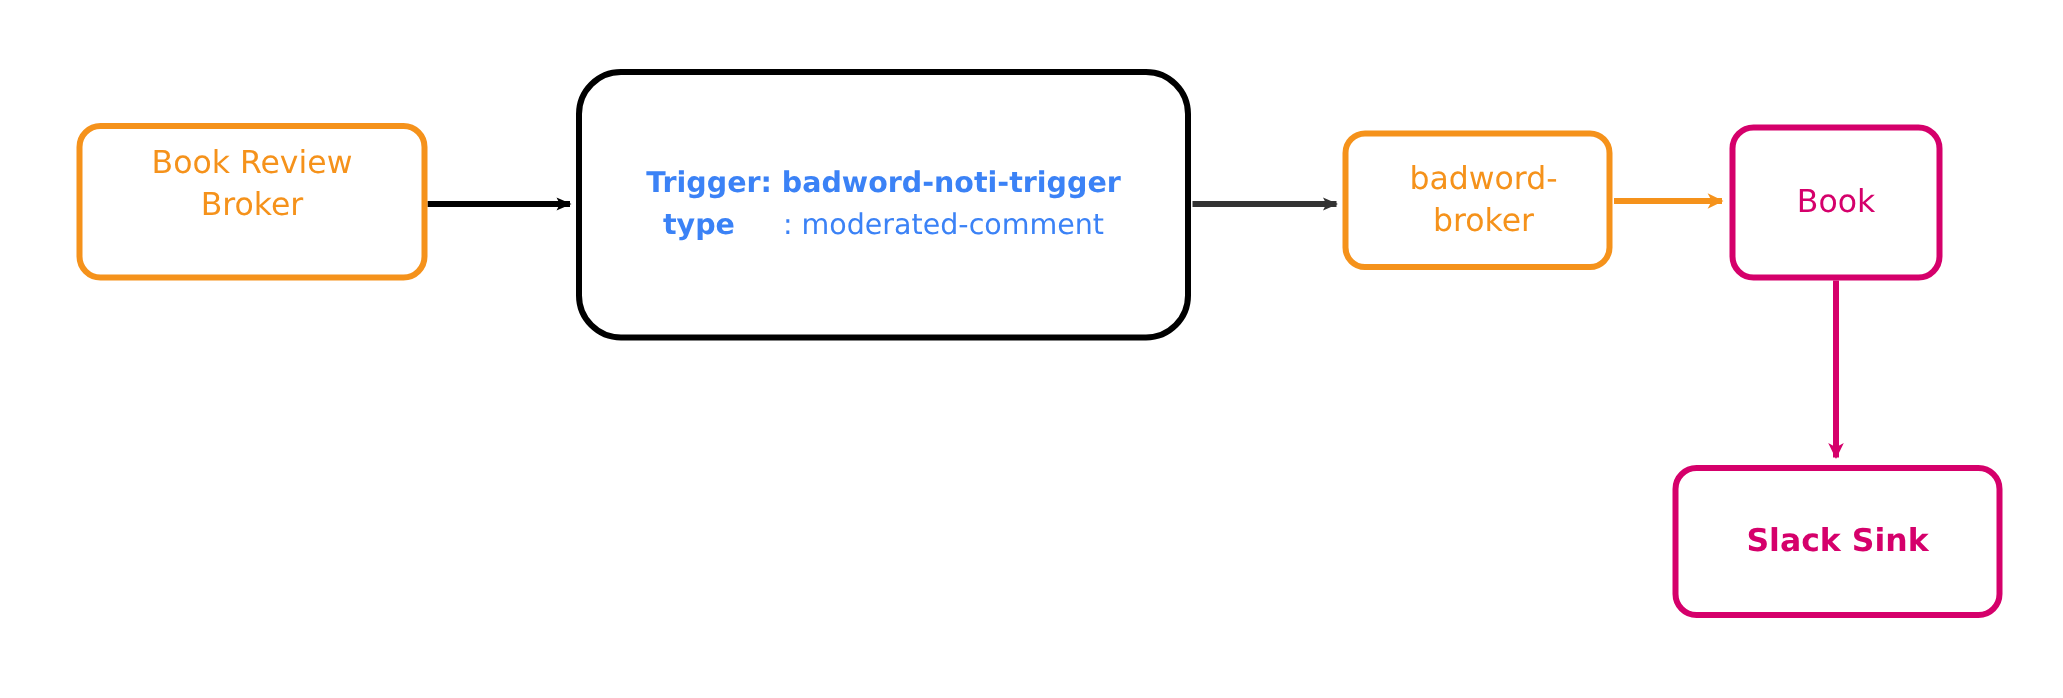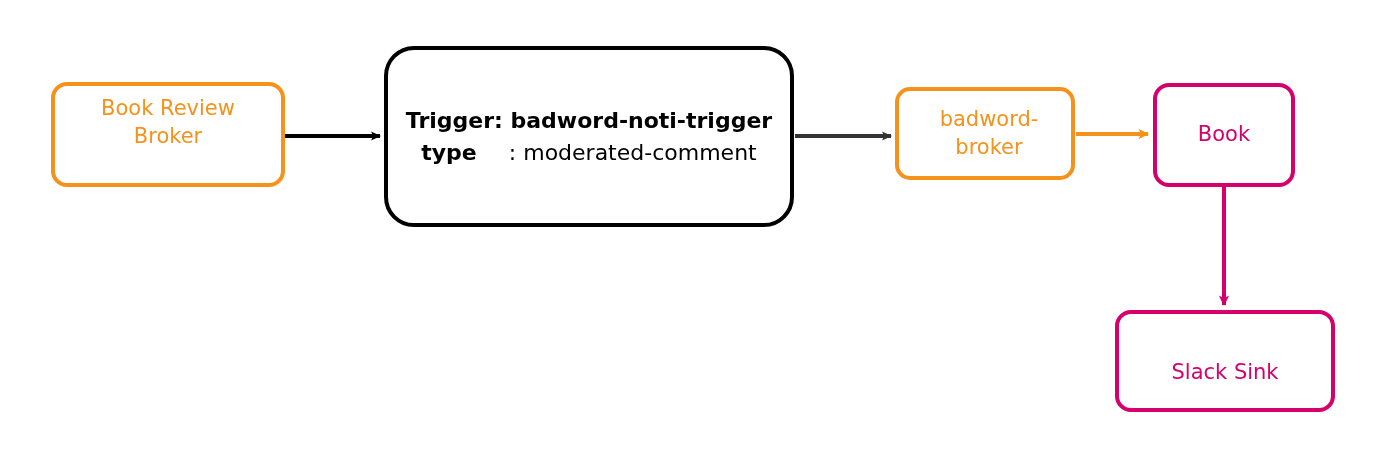--- a/index.html
+++ b/index.html
@@ -42,22 +42,22 @@
     color: #D5006B;
     font-size: 21px;
   }
   .trigger-text {
     position: absolute;
     display: flex;
     flex-direction: column;
     align-items: center;
     justify-content: center;
     text-align: center;
-    color: #000000;
-    font-size: 22px;
+    color: #3b82f6;
+    font-size: 19px;
     line-height: 1.45;
   }
   .trigger-text .row {
     white-space: nowrap;
   }
   .trigger-text b {
     font-weight: 700;
   }
   .trigger-text .val {
     font-weight: 400;
@@ -118,15 +118,15 @@
     <div class="row">
       <b>type</b><span class="val">: moderated-comment</span>
     </div>
   </div>
 
   <div class="node-label label-orange" style="left:901px; top:89px; width:176px; height:89px;">badword-
 broker</div>
 
   <div class="node-label label-pink" style="left:1155px; top:85px; width:138px; height:100px;">Book</div>
 
-  <div class="node-label label-pink" style="left:1117px; top:324px; width:216px; height:98px;">Slack Sink</div>
+  <div class="node-label label-pink" style="left:1117px; top:312px; width:216px; height:98px;font-weight:bold;">Slack Sink</div>
 
 </div>
 
 </body></html>

